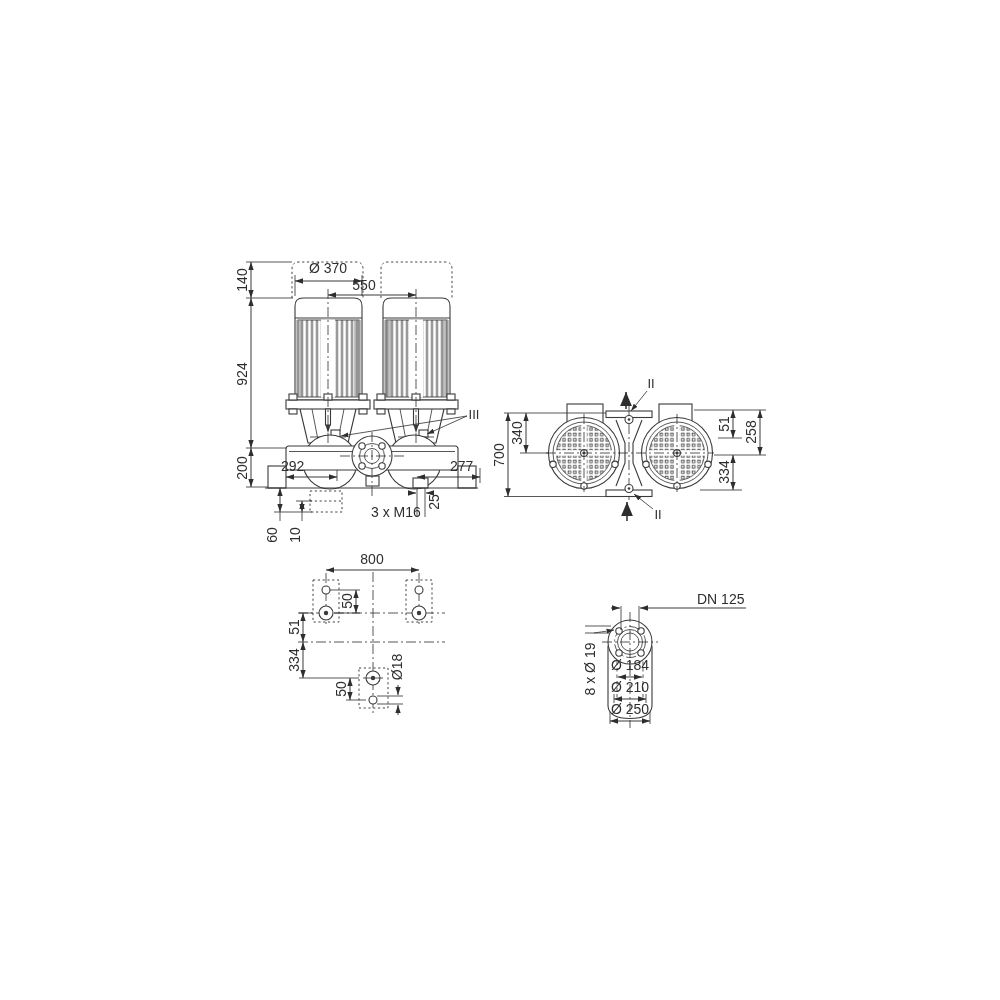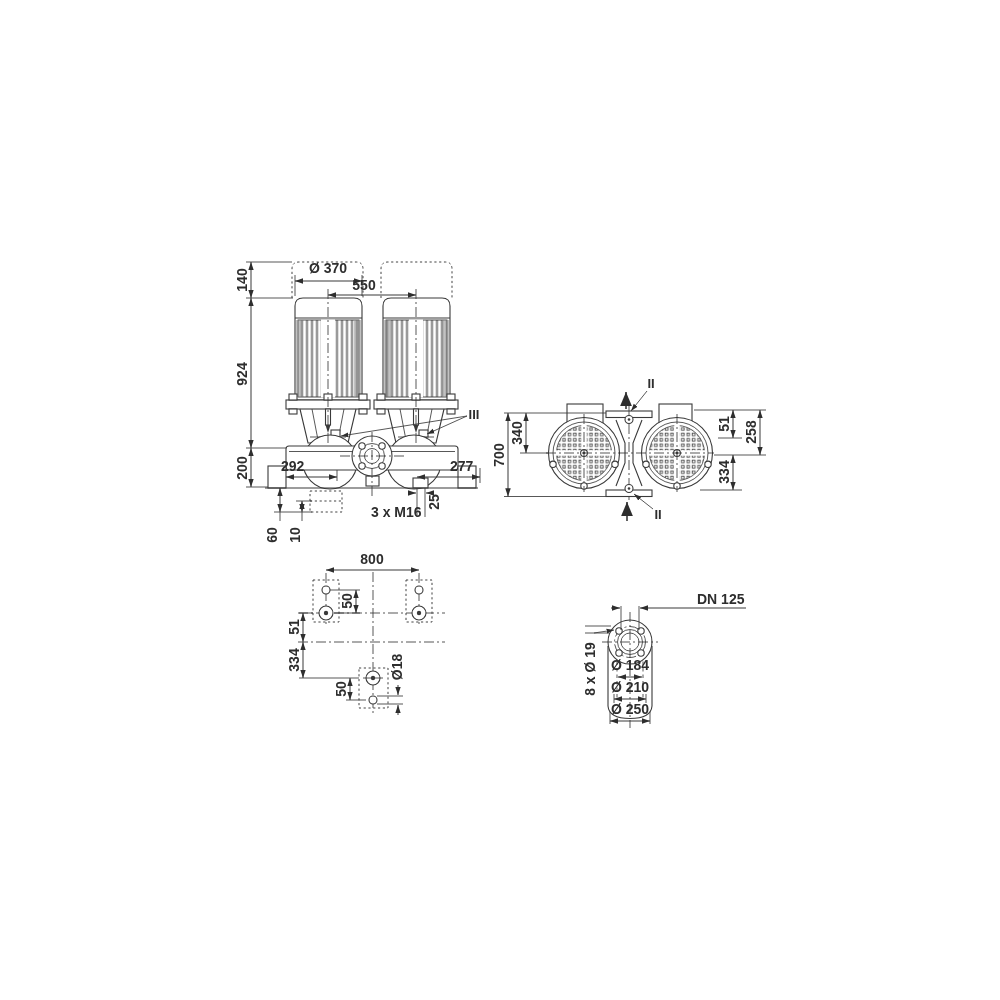--- a/index.html
+++ b/index.html
@@ -1,17 +1,17 @@
 <!DOCTYPE html>
 <html><head>
 <meta charset="utf-8">
 <style>
   html,body{margin:0;padding:0;background:#ffffff;}
   .canvas{position:relative;width:979px;height:1000px;background:#ffffff;overflow:hidden;
-          font-family:"Liberation Sans", sans-serif;font-weight:bold;}
+          font-family:"Liberation Sans", sans-serif;}
   svg{position:absolute;left:0;top:0;}
   text{fill:#2e2e2e;font-family:"Liberation Sans", sans-serif;font-size:14px;}
   .sec{font-size:13px;}
   .ln{stroke:#3a3a3a;stroke-width:1.1;fill:none;}
   .lnw{stroke:#3a3a3a;stroke-width:1.1;fill:#ffffff;}
   .thin{stroke:#3a3a3a;stroke-width:0.85;fill:none;}
   .cl{stroke:#3a3a3a;stroke-width:0.85;fill:none;stroke-dasharray:10 3 2 3;}
   .dot{stroke:#3a3a3a;stroke-width:0.95;fill:none;stroke-dasharray:2.2 2.6;}
   .dsh{stroke:#3a3a3a;stroke-width:0.85;fill:none;stroke-dasharray:3.5 3;}
   .dim{stroke:#2e2e2e;stroke-width:0.95;fill:none;}

